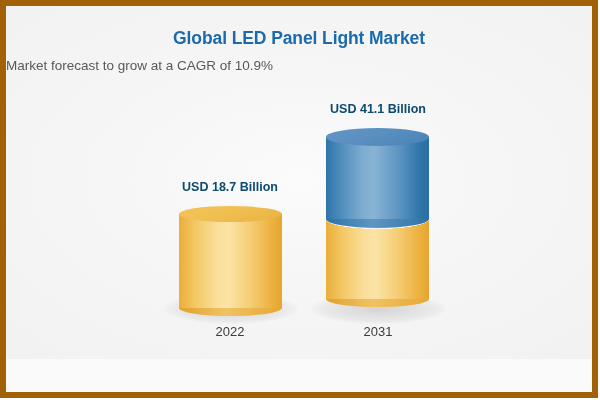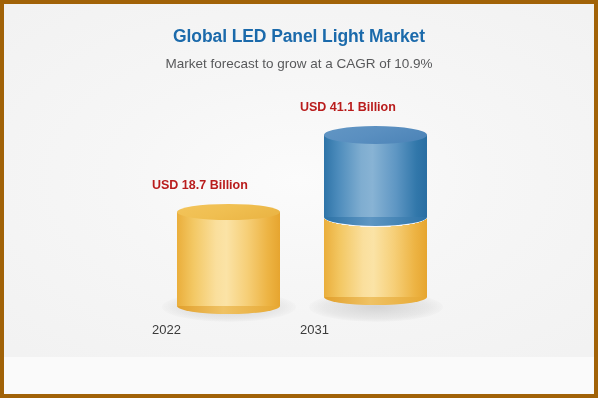--- a/index.html
+++ b/index.html
@@ -5,21 +5,21 @@
   html,body{margin:0;padding:0;}
   body{
     width:600px;height:400px;
     background:#ffffff;
     font-family:"Liberation Sans", sans-serif;
     overflow:hidden;
   }
   .card{
     position:relative;
     width:598px;height:398px;
-    border:4px solid #a16207;
+    border:6px solid #a16207;
     background:#f5f5f5;
     box-sizing:border-box;
     overflow:hidden;
   }
   
   .card:before{
     content:"";
     position:absolute;inset:0;
     background:radial-gradient(ellipse 70% 60% at 50% 45%, #fbfbfb 0%, #f6f6f6 45%, #f2f2f2 100%);
     pointer-events:none;
@@ -28,46 +28,48 @@
   .title{
     position:absolute;left:0;right:0;top:22px;
     text-align:center;
     font-size:17.5px;
     font-weight:bold;
     color:#1b6aab;
     letter-spacing:-0.1px;
   }
   .subtitle{
     position:absolute;left:0;right:0;top:52px;
-    text-align:center;
+    text-align:left;
     font-size:13.5px;
     color:#58595b;
   }
 
   .plot{
     position:absolute;left:0;top:0;width:598px;height:352px;
   }
 
   
   .vlabel{
     position:absolute;
     font-size:12.5px;
     font-weight:bold;
-    color:#b91c1c;
+    color:#0c4a6e;
+    text-align:center;
     white-space:nowrap;
   }
   .vlabel.a{ left:148px; top:174px; width:152px; }
   .vlabel.b{ left:296px; top:96px;  width:152px; }
 
   
   .ylabel{
     position:absolute;
     top:318px;
     font-size:13px;
     color:#3b3b3b;
+    text-align:center;
     white-space:nowrap;
   }
   .ylabel.a{ left:148px; width:152px; }
   .ylabel.b{ left:296px; width:152px; }
 
   
   .cyl{ position:absolute; }
   .shadow{
     position:absolute;
     border-radius:50%;

